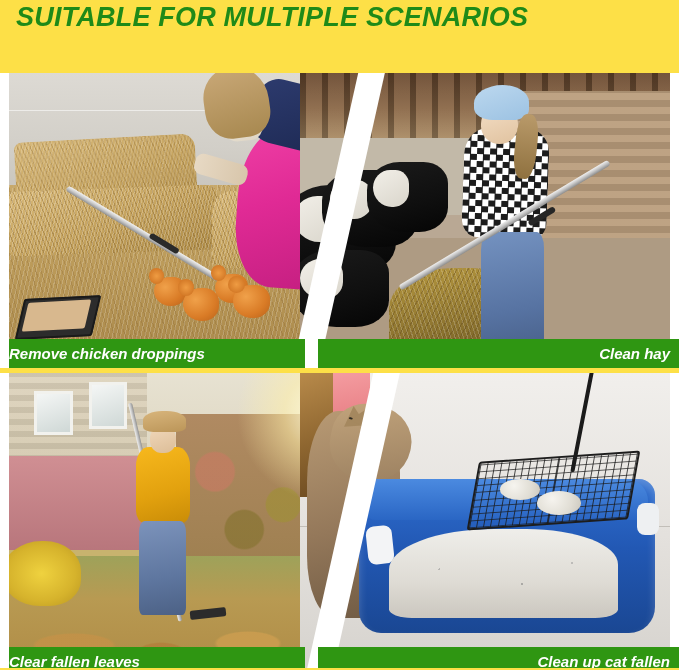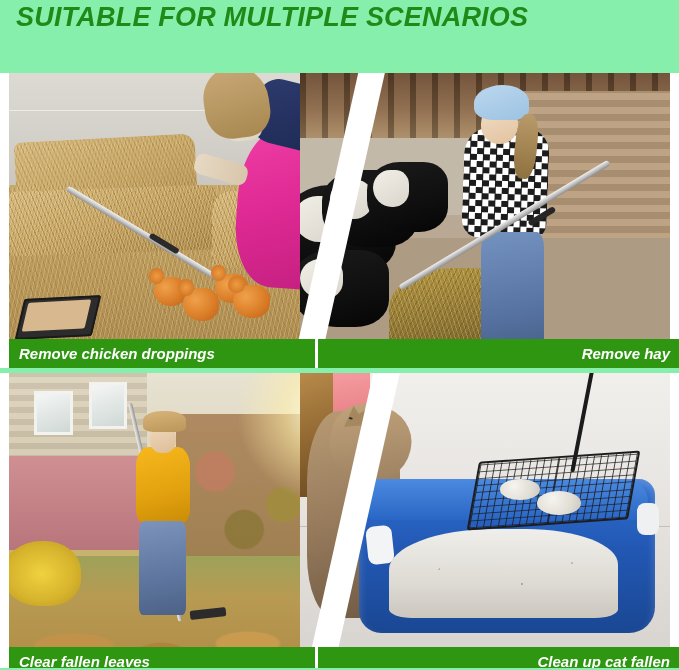--- a/index.html
+++ b/index.html
@@ -12,21 +12,21 @@
     height: 670px;
     font-family: "Liberation Sans", sans-serif;
     overflow: hidden;
     position: relative;
   }
 
   .page {
     position: relative;
     width: 679px;
     height: 670px;
-    background: #86efac;
+    background: #fde047;
   }
 
   
   .header-title {
     position: absolute;
     left: 16px;
     top: 2px;
     font-size: 27px;
     font-weight: bold;
     font-style: italic;
@@ -115,21 +115,21 @@
     background: #2f9612;
     z-index: 8;
     display: flex;
     align-items: center;
     color: #ffffff;
     font-size: 15px;
     font-style: italic;
     font-weight: bold;
     white-space: nowrap;
   }
-  .cap-left  { left: 9px;  width: 296px; padding-left: 10px; justify-content: flex-start; text-align: center; }
+  .cap-left  { left: 9px;  width: 296px; justify-content: flex-start; text-align: center; }
   .cap-right { left: 318px; width: 352px; padding-right: 11px; justify-content: flex-end; }
   .cap-row-top    { top: 266px; }
   .cap-row-bottom { top: 266px; margin-top: 8px; }
 
   
   .ph-barn { background: linear-gradient(#d9d6d0 0%, #d6d3cd 26%, #c9b municipal 27%); }
   .ph-barn { background: #d7d4ce; }
   .barn-wall {
     position: absolute; left: 0; top: 0; width: 100%; height: 42%;
     background: linear-gradient(180deg, #dddad4 0%, #d2cfc8 60%, #c8c4bc 100%);
@@ -560,21 +560,21 @@
       </div>
 
       <div class="diag diag-top"></div>
       <div class="margin-left"></div>
       <div class="margin-right"></div>
 
       <div class="caption-bar cap-left cap-row-top">
         <span>Remove chicken droppings</span>
       </div>
       <div class="caption-bar cap-right cap-row-top">
-        <span>Remove hay</span>
+        <span>Clean hay</span>
       </div>
     </div>
 
     <div class="row row-bottom">
 
       <div class="panel panel-left">
         <div class="photo ph-leaves">
           <div class="lv-sky"></div>
           <div class="lv-house"></div>
           <div class="lv-window lw1"></div>

